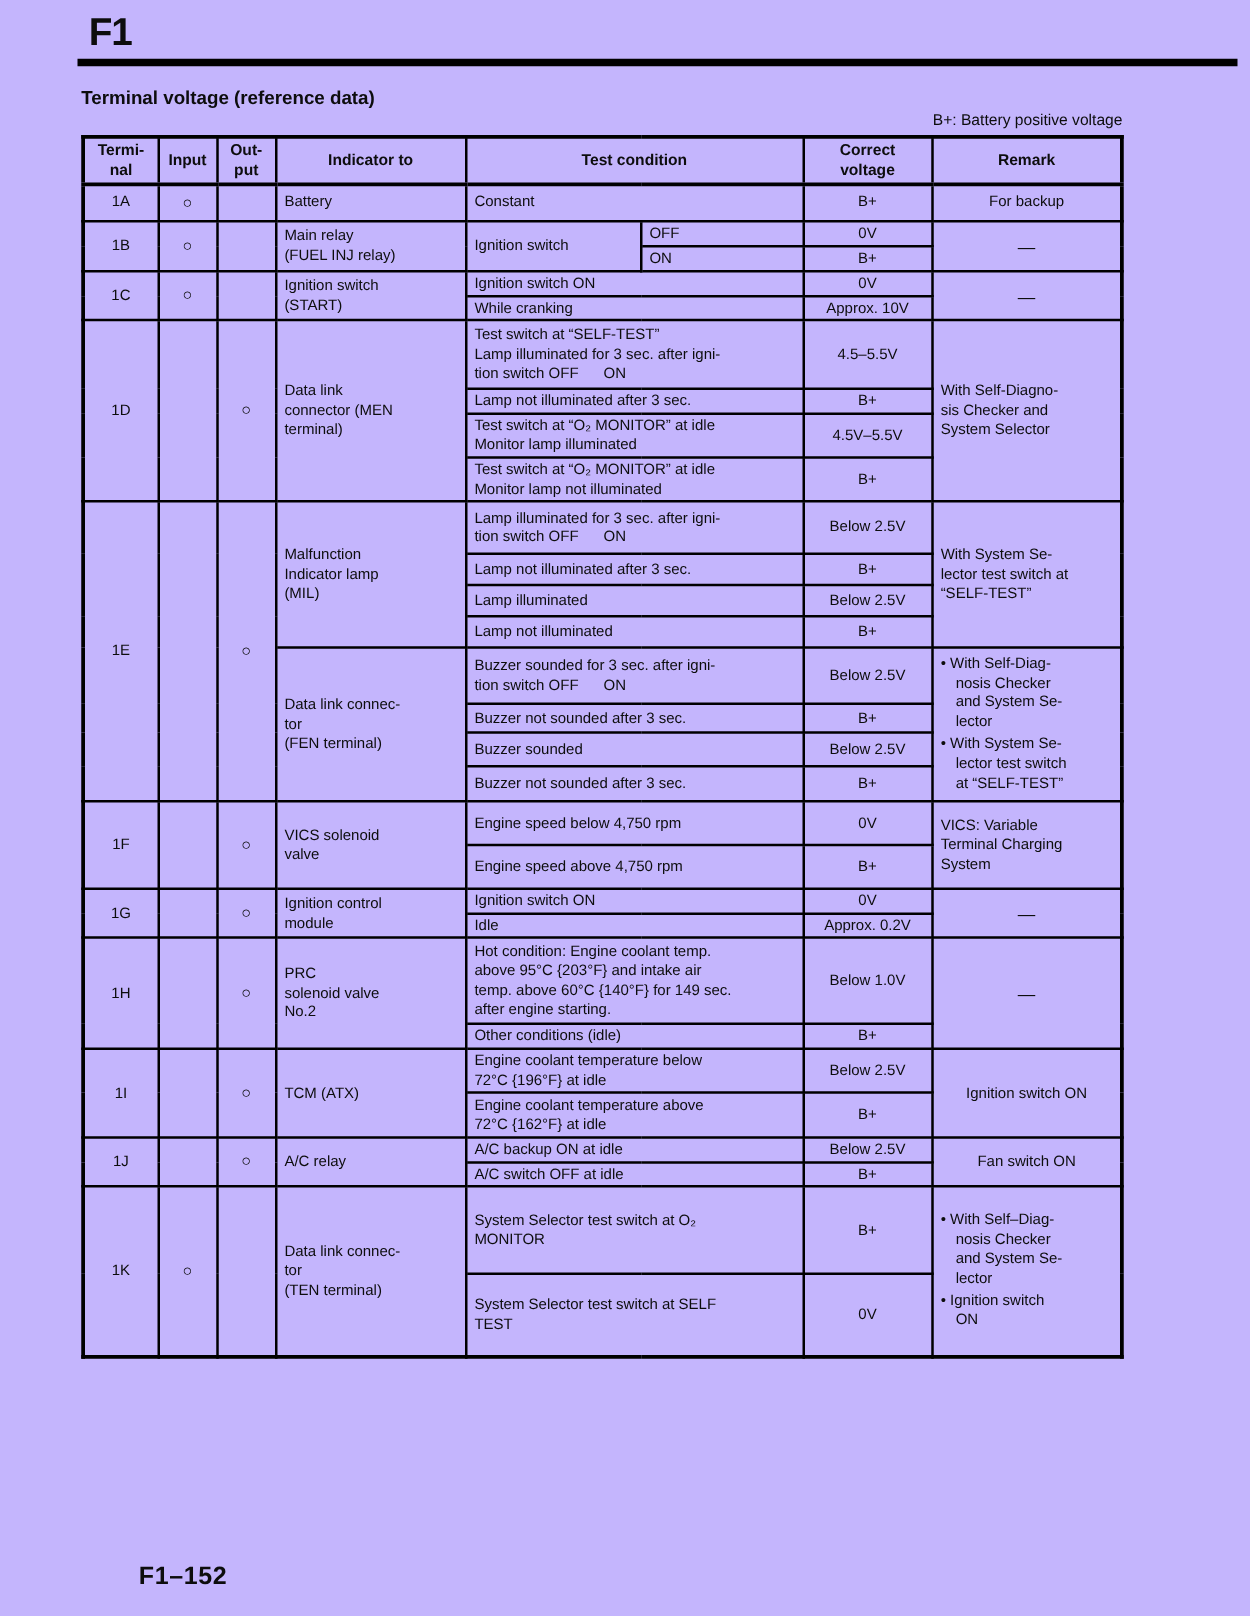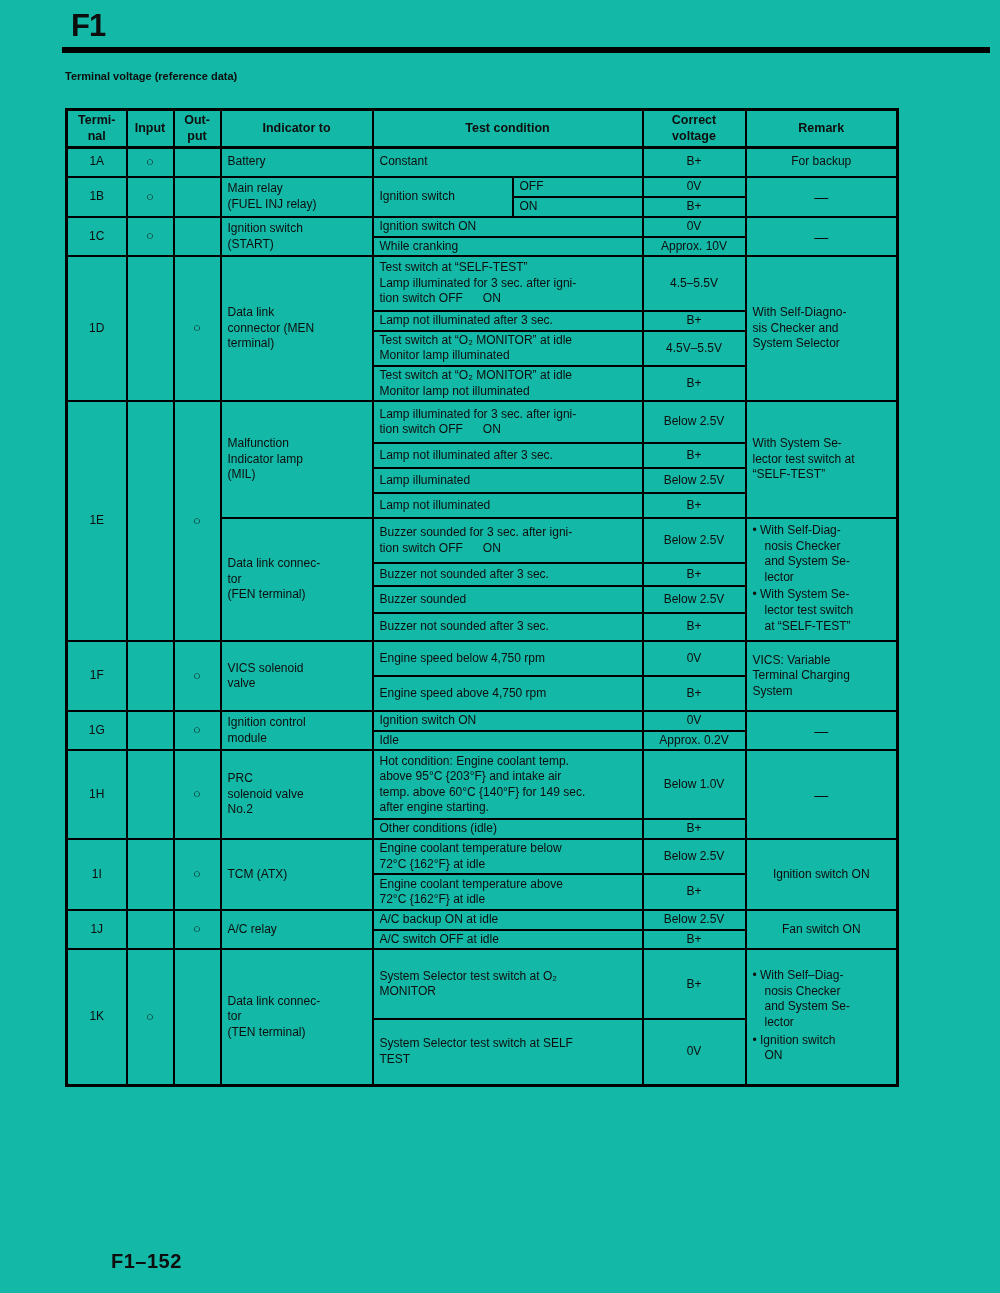--- a/index.html
+++ b/index.html
@@ -1,22 +1,22 @@
 <!DOCTYPE html>
 <html><head>
 <meta charset="utf-8">
 <style>
   html,body{margin:0;padding:0;background:#fff;}
-  .page{position:relative;width:1000px;height:1293px;background:#14b8a6;
+  .page{position:relative;width:1000px;height:1293px;background:#c4b5fd;
         font-family:"Liberation Sans",sans-serif;color:#0d0d0d;}
   .chapter{position:absolute;left:71px;top:8px;font-size:31px;font-weight:bold;letter-spacing:-1px;}
   .section{position:absolute;left:0;top:27px;width:962px;text-align:center;
            font-size:19px;font-weight:bold;letter-spacing:0.5px;}
   .rule{position:absolute;left:62px;top:47px;width:928px;height:6px;background:#000;}
-  .title{position:absolute;left:65px;top:70px;font-size:11px;font-weight:bold;}
+  .title{position:absolute;left:65px;top:70px;font-size:15px;font-weight:bold;}
   .note{position:absolute;left:498px;top:89px;width:400px;text-align:right;font-size:12.5px;}
   .tbl{position:absolute;left:65px;top:108px;border-collapse:collapse;table-layout:fixed;
        width:833px;border:3px solid #000;padding-left:29px;}
   td,th{border:2px solid #000;font-size:12px;line-height:1.3;padding:1px 6px;
         vertical-align:middle;overflow:hidden;color:#0d0d0d;}
   th{font-size:12.5px;white-space:pre-line;text-align:center;padding:1px 2px;}
   tr.head th{border-bottom:3px solid #000;}
   .c{text-align:center;padding:1px 2px;}
   .l{text-align:left;}
   .pre{white-space:pre-wrap;}
@@ -25,20 +25,21 @@
   .bullets div{padding-left:12px;text-indent:-12px;white-space:pre-wrap;margin:0 0 2px 0;}
   .pagenum{position:absolute;left:67px;top:1250px;font-size:20px;font-weight:bold;letter-spacing:0.5px;margin-left:44px;}
 </style>
 </head>
 <body>
 
 <div class="page">
   <div class="chapter">F1</div>
   <div class="rule"></div>
   <div class="title">Terminal voltage (reference data)</div>
+  <div class="note">B+: Battery positive voltage</div>
 
   <table class="tbl">
     <colgroup>
       <col style="width:60px">
         <col style="width:47px">
         <col style="width:47px">
         <col style="width:152px">
       <col style="width:140px">
         <col style="width:130px">
         <col style="width:103px">
@@ -236,21 +237,21 @@
         <td colspan="2" class="l pre">Other conditions (idle)</td>
         <td class="c">B+</td>
       </tr>
 
       <tr style="height:35px">
         <td rowspan="2" class="c">1I</td>
         <td rowspan="2" class="c"></td>
         <td rowspan="2" class="c circ">○</td>
         <td rowspan="2" class="l pre">TCM (ATX)</td>
         <td colspan="2" class="l pre">Engine coolant temperature below
-72°C {162°F} at idle</td>
+72°C {196°F} at idle</td>
         <td class="c">Below 2.5V</td>
         <td rowspan="2" class="c">Ignition switch ON</td>
       </tr>
       <tr style="height:36px">
         <td colspan="2" class="l pre">Engine coolant temperature above
 72°C {162°F} at idle</td>
         <td class="c">B+</td>
       </tr>
 
       <tr style="height:18px">

